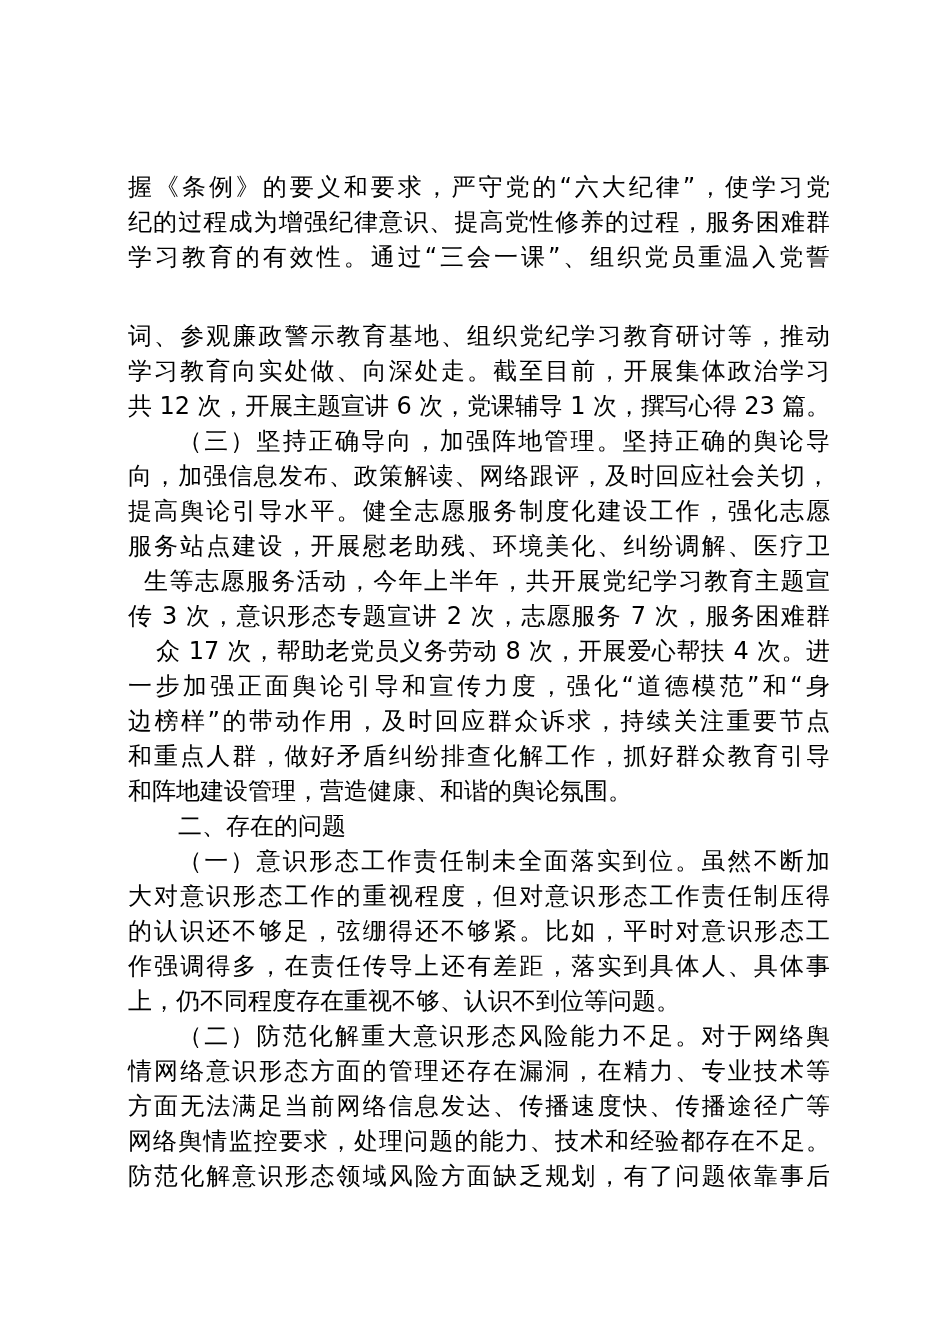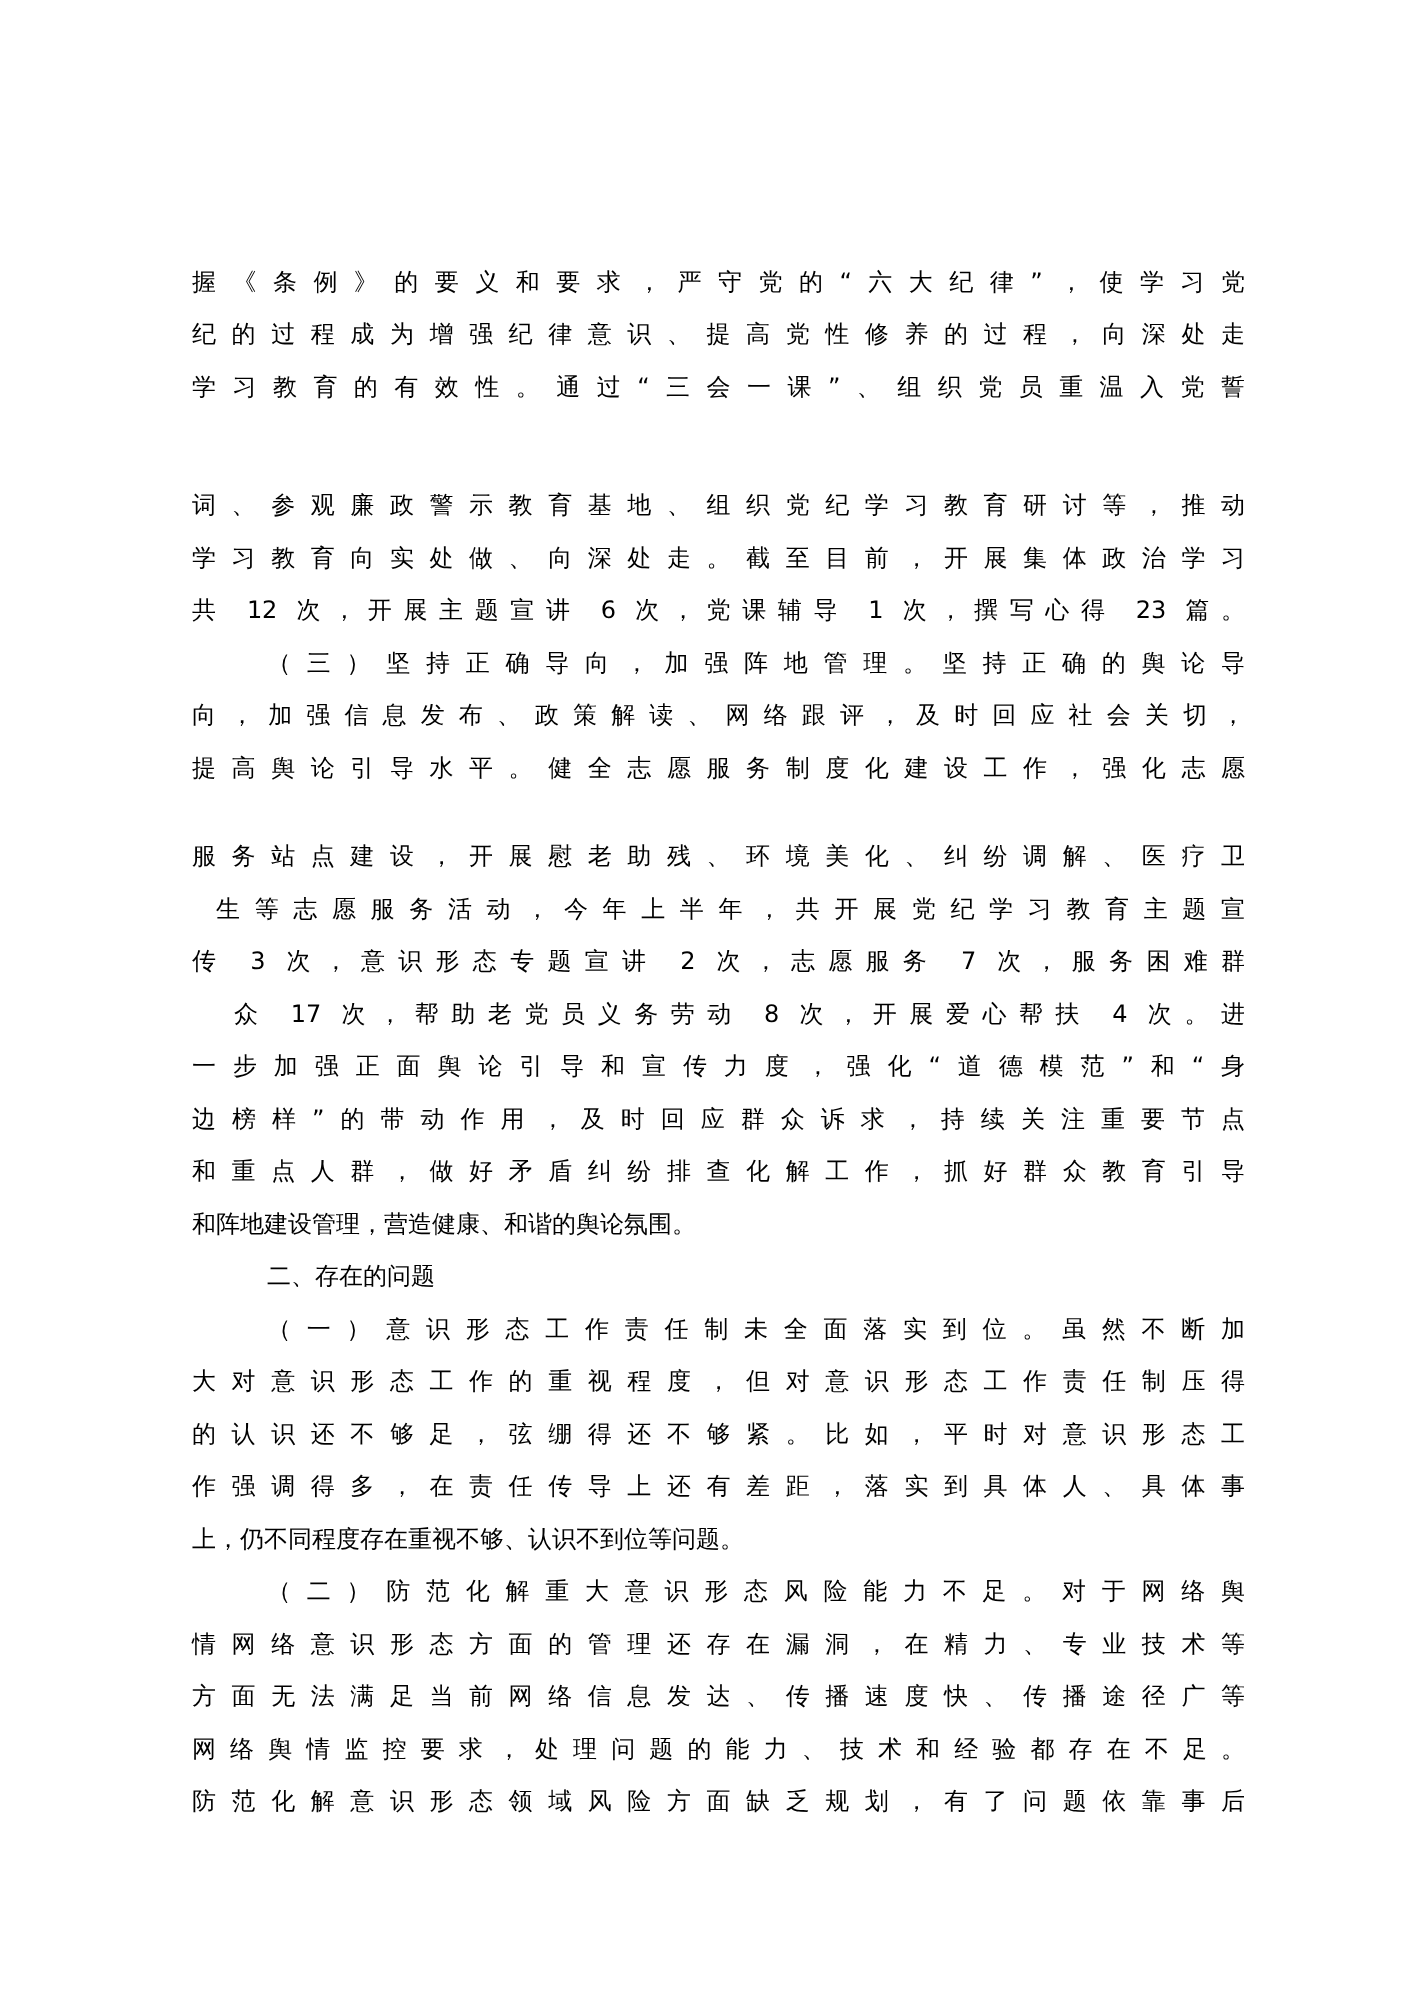--- a/index.html
+++ b/index.html
@@ -20,21 +20,21 @@
       width: 950px;
       height: 1344px;
       background: #ffffff;
     }
     .content {
       position: absolute;
       left: 128px;
       top: 170px;
       width: 702px;
       font-family: "DejaVu Sans", "Liberation Sans", sans-serif;
-      font-size: 16px;
+      font-size: 24px;
       color: #000000;
     }
     .line {
       height: 35px;
       line-height: 35px;
       white-space: nowrap;
       text-align: justify;
       text-align-last: justify;
       display: block;
       overflow: visible;
@@ -47,32 +47,32 @@
     }
   </style>
 </head>
 <body>
 
 <div class="page">
   <div class="content">
 
     <div>
       <div class="line" style="letter-spacing: 0px;">握《条例》的要义和要求，严守党的“六大纪律”，使学习党</div>
-      <div class="line" style="letter-spacing: 0px;">纪的过程成为增强纪律意识、提高党性修养的过程，向深处走</div>
+      <div class="line" style="letter-spacing: 0px;">纪的过程成为增强纪律意识、提高党性修养的过程，服务困难群</div>
       <div class="line" style="letter-spacing: 0px;">学习教育的有效性。通过“三会一课”、组织党员重温入党誓</div>
       <div class="line" style="letter-spacing: 0px; margin-top: 44px;">词、参观廉政警示教育基地、组织党纪学习教育研讨等，推动</div>
       <div class="line" style="letter-spacing: 0px;">学习教育向实处做、向深处走。截至目前，开展集体政治学习</div>
       <div class="line" style="letter-spacing: -0.0717905px;">共 12 次，开展主题宣讲 6 次，党课辅导 1 次，撰写心得 23 篇。</div>
     </div>
 
     <div>
       <div class="line indent" style="letter-spacing: 0px;">（三）坚持正确导向，加强阵地管理。坚持正确的舆论导</div>
       <div class="line" style="letter-spacing: 0px;">向，加强信息发布、政策解读、网络跟评，及时回应社会关切，</div>
       <div class="line" style="letter-spacing: 0px;">提高舆论引导水平。健全志愿服务制度化建设工作，强化志愿</div>
-      <div class="line" style="letter-spacing: 0px; margin-top: 24px;">服务站点建设，开展慰老助残、环境美化、纠纷调解、医疗卫</div>
+      <div class="line" style="letter-spacing: 0px;">服务站点建设，开展慰老助残、环境美化、纠纷调解、医疗卫</div>
       <div class="line" style="letter-spacing: 0px; margin-left: 16px;">生等志愿服务活动，今年上半年，共开展党纪学习教育主题宣</div>
       <div class="line" style="letter-spacing: 0px;">传 3 次，意识形态专题宣讲 2 次，志愿服务 7 次，服务困难群</div>
       <div class="line" style="letter-spacing: 0px; margin-left: 28px;">众 17 次，帮助老党员义务劳动 8 次，开展爱心帮扶 4 次。进</div>
       <div class="line" style="letter-spacing: 0px;">一步加强正面舆论引导和宣传力度，强化“道德模范”和“身</div>
       <div class="line" style="letter-spacing: 0px;">边榜样”的带动作用，及时回应群众诉求，持续关注重要节点</div>
       <div class="line" style="letter-spacing: 0px;">和重点人群，做好矛盾纠纷排查化解工作，抓好群众教育引导</div>
       <div class="line last">和阵地建设管理，营造健康、和谐的舆论氛围。</div>
     </div>
 
     <div>

